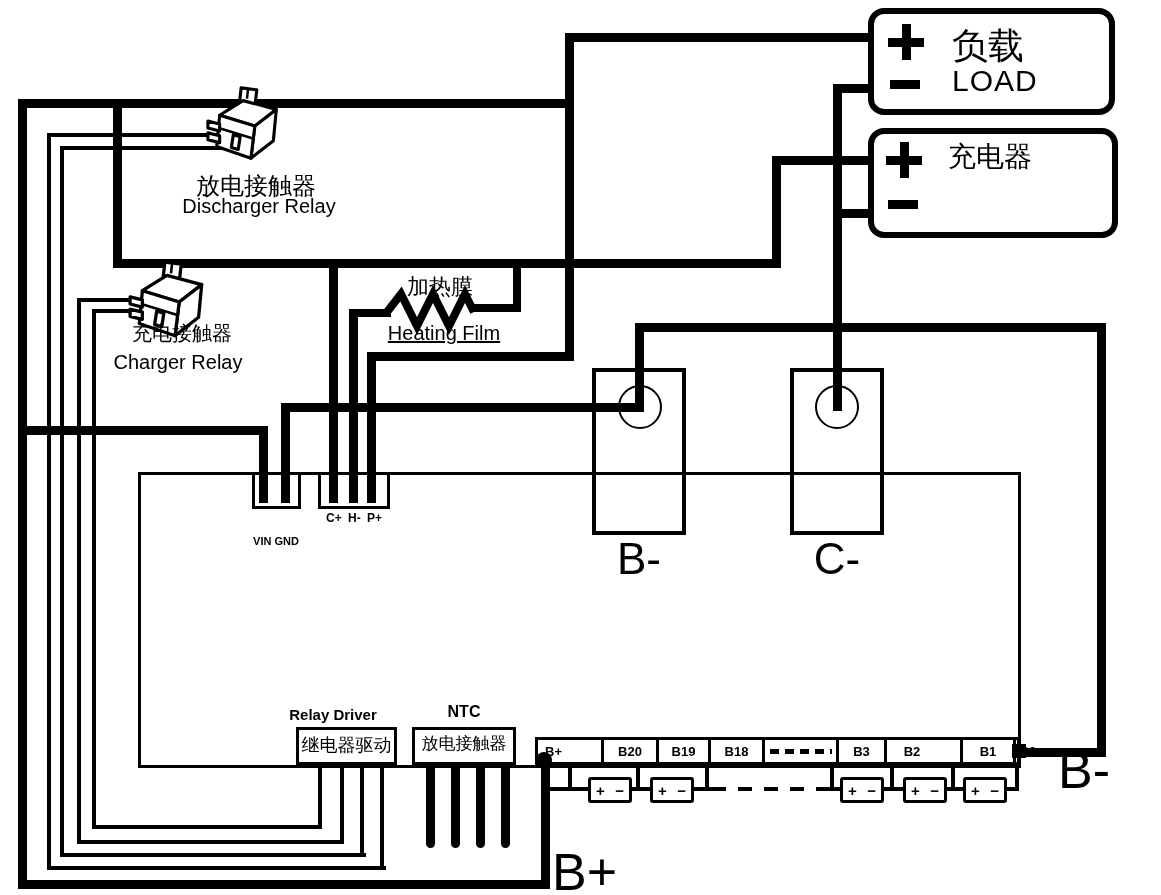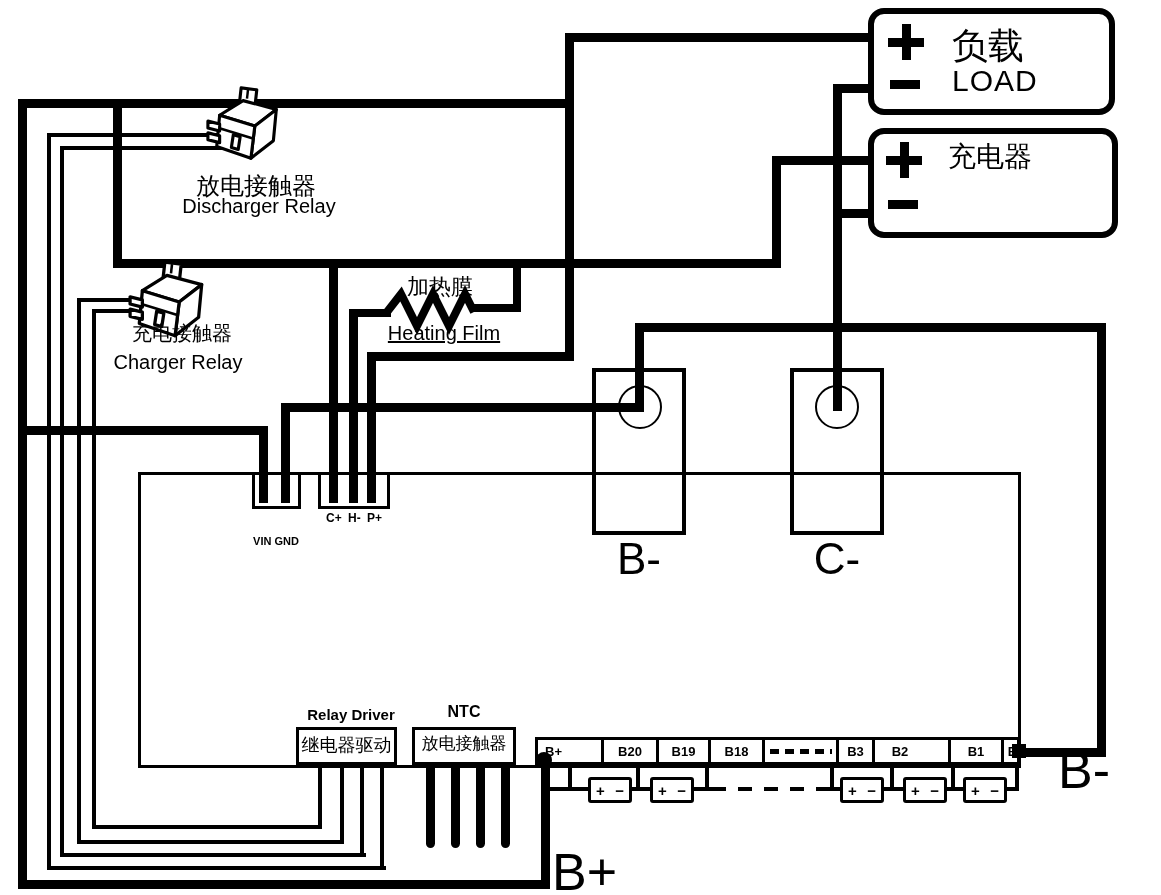--- a/index.html
+++ b/index.html
@@ -58,21 +58,21 @@
   <div class="connbox" style="left:412px;top:727px;width:104px;height:38px;"></div>
 
   <div class="row" id="balance-row">
       <div class="cell" style="width: 31px;">B+</div>
       <div class="cell" style="width: 55px; margin-left: 32px;">B20</div>
       <div class="cell" style="width: 52px;">B19</div>
       <div class="cell" style="width: 54px;">B18</div>
       <div class="cell" style="width: 74px;">
         <div class="dash-line" title="--------"></div>
       </div>
-      <div class="cell" style="width: 36px;">B3</div>
+      <div class="cell" style="width: 48px;">B3</div>
       <div class="cell" style="width: 53px;">B2</div>
       <div class="cell" style="width: 53px; margin-left: 23px;">B1</div>
       <div class="cell" style="width: 27px;">B0</div>
     </div>
 
   <div id="wire-layer">
       <div class="wire" style="left: 18px; top: 99px; width: 556px; height: 9px;"></div>
       <div class="wire" style="left: 18px; top: 99px; width: 9px; height: 790px;"></div>
       <div class="wire" style="left: 113px; top: 99px; width: 9px; height: 169px;"></div>
       <div class="wire" style="left: 113px; top: 259px; width: 668px; height: 9px;"></div>
@@ -208,20 +208,20 @@
 
   <div class="t tc" style="left:398px;top:272px;width:84px;font-size:22px;">加热膜</div>
   <div class="t tc" style="left:376px;top:322px;width:136px;font-size:20px;text-decoration:underline;">Heating Film</div>
 
   <div class="t tc" style="left:592px;top:534px;width:94px;font-size:44px;">B-</div>
   <div class="t tc" style="left:790px;top:534px;width:94px;font-size:44px;">C-</div>
 
 
   <div class="t tc" style="left:246px;top:511px;width:60px;font-size:11px;font-weight:bold;margin-top:24px;">VIN GND</div>
   <div class="t tc" style="left:314px;top:511px;width:80px;font-size:12px;font-weight:bold;word-spacing:3px;">C+ H- P+</div>
-  <div class="t tc" style="left:296px;top:706px;width:110px;font-size:15px;font-weight:bold;">Relay Driver</div>
+  <div class="t tc" style="left:278px;top:706px;width:110px;font-size:15px;font-weight:bold;">Relay Driver</div>
   <div class="t tc" style="left:296px;top:733px;width:101px;font-size:18px;">继电器驱动</div>
   <div class="t tc" style="left:408px;top:703px;width:112px;font-size:16px;font-weight:bold;">NTC</div>
   <div class="t tc" style="left:412px;top:732px;width:104px;font-size:17px;">放电接触器</div>
 
   <div class="t" style="left:552px;top:842px;font-size:52px;">B+</div>
   <div class="t" style="left:1058px;top:740px;font-size:52px;">B-</div>
 </div>
 
 </body></html>

